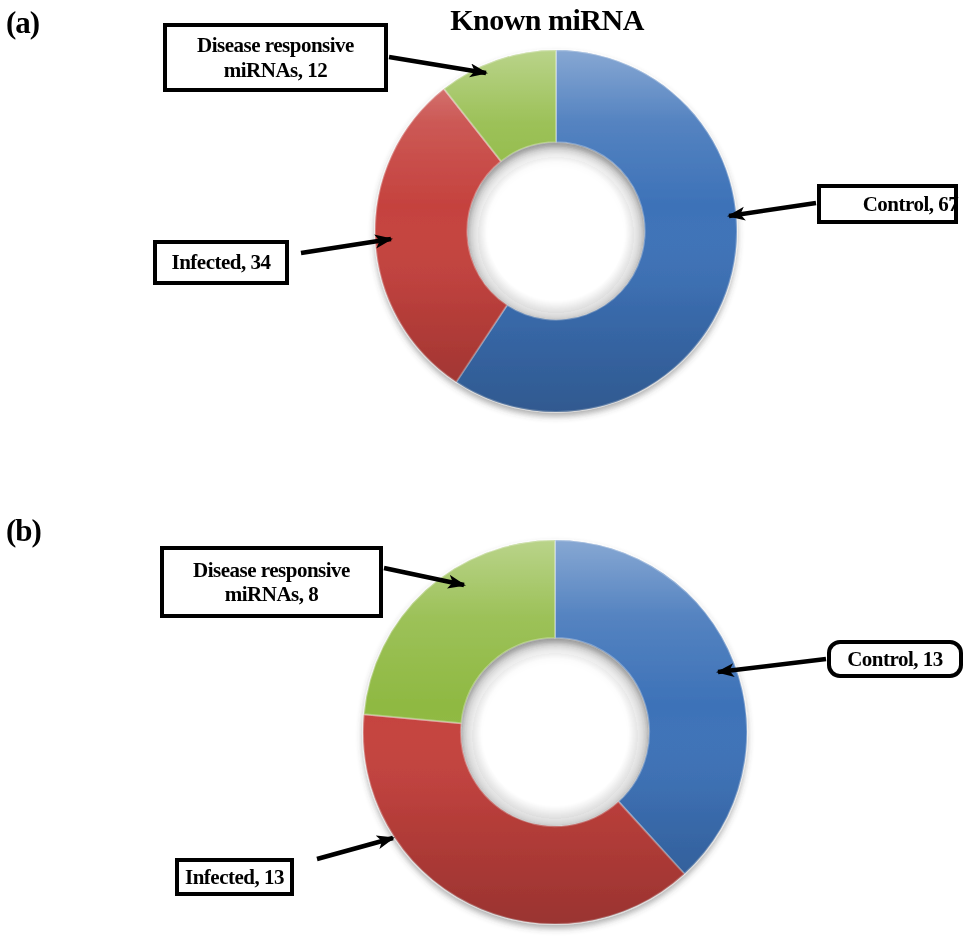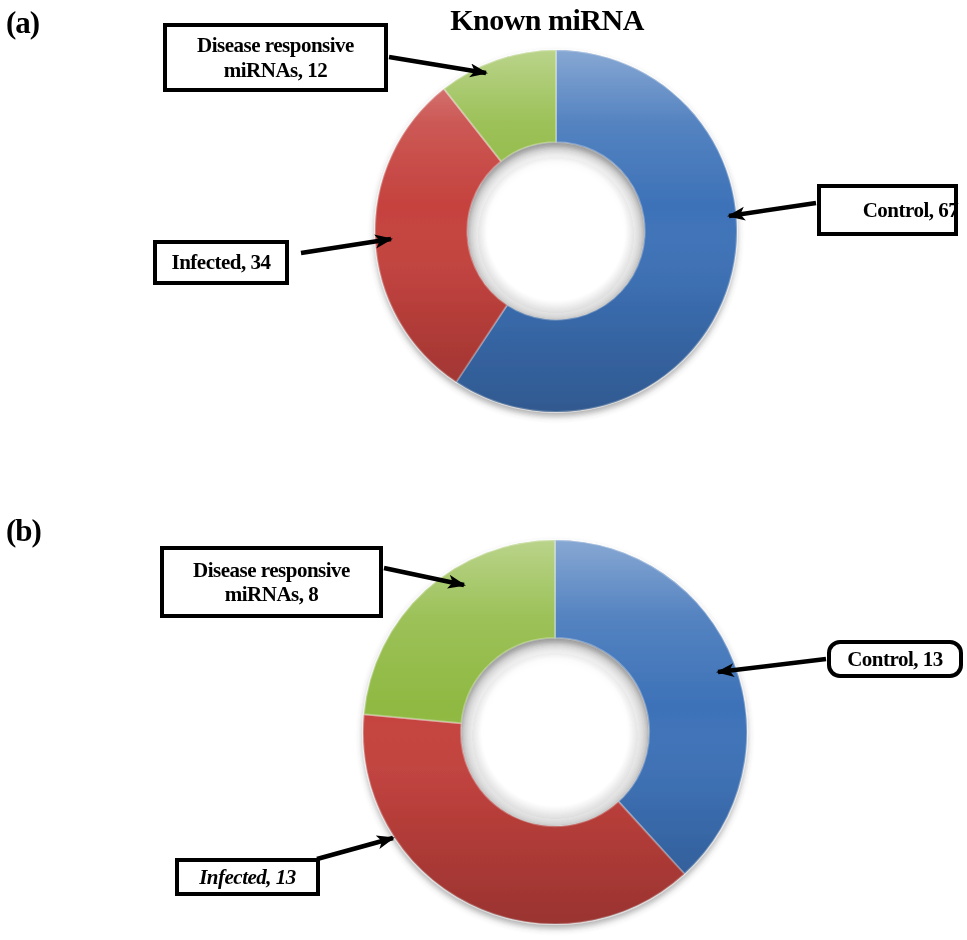--- a/index.html
+++ b/index.html
@@ -108,30 +108,30 @@
   <div class="panel-label" style="left:6px; top:5px;">(a)</div>
   <div class="chart-title" style="left:547px; top:3px;">Known miRNA</div>
 
   <div class="callout" style="left:163px; top:23px; width:225px; height:69px;">
     <span>Disease responsive</span>
     <span>miRNAs, 12</span>
   </div>
   <div class="callout" style="left:153px; top:240px; width:136px; height:45px;">
     <span>Infected, 34</span>
   </div>
-  <div class="callout" style="left:817px; top:184px; width:141px; height:52px;padding-left:46px;">
+  <div class="callout" style="left:817px; top:184px; width:141px; height:40px;padding-left:46px;">
     <span>Control, 67</span>
   </div>
 
   <div class="panel-label" style="left:6px; top:513px;">(b)</div>
 
   <div class="callout" style="left:160px; top:546px; width:223px; height:72px;">
     <span>Disease responsive</span>
     <span>miRNAs, 8</span>
   </div>
-  <div class="callout" style="left:175px; top:858px; width:145px; height:38px;font-style:italic;">
+  <div class="callout" style="left:175px; top:858px; width:119px; height:38px;">
     <span>Infected, 13</span>
   </div>
   <div class="callout" style="left:827px; top:640px; width:136px; height:38px;border-radius:13px;">
     <span>Control, 13</span>
   </div>
 
 </div>
 
 </body></html>

